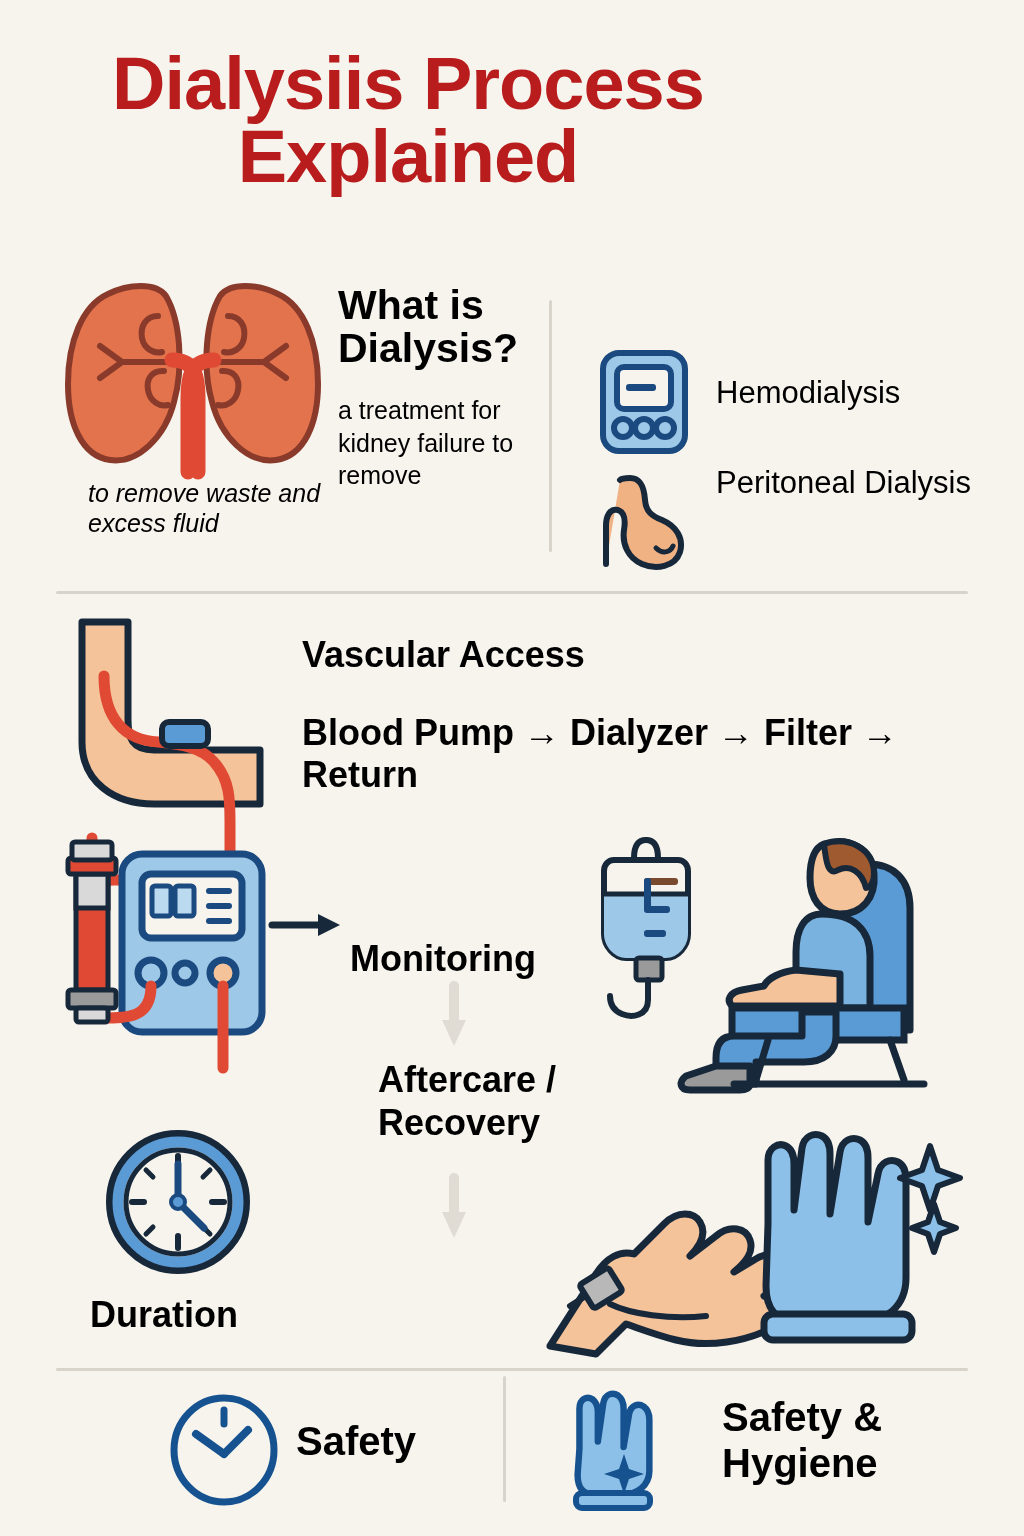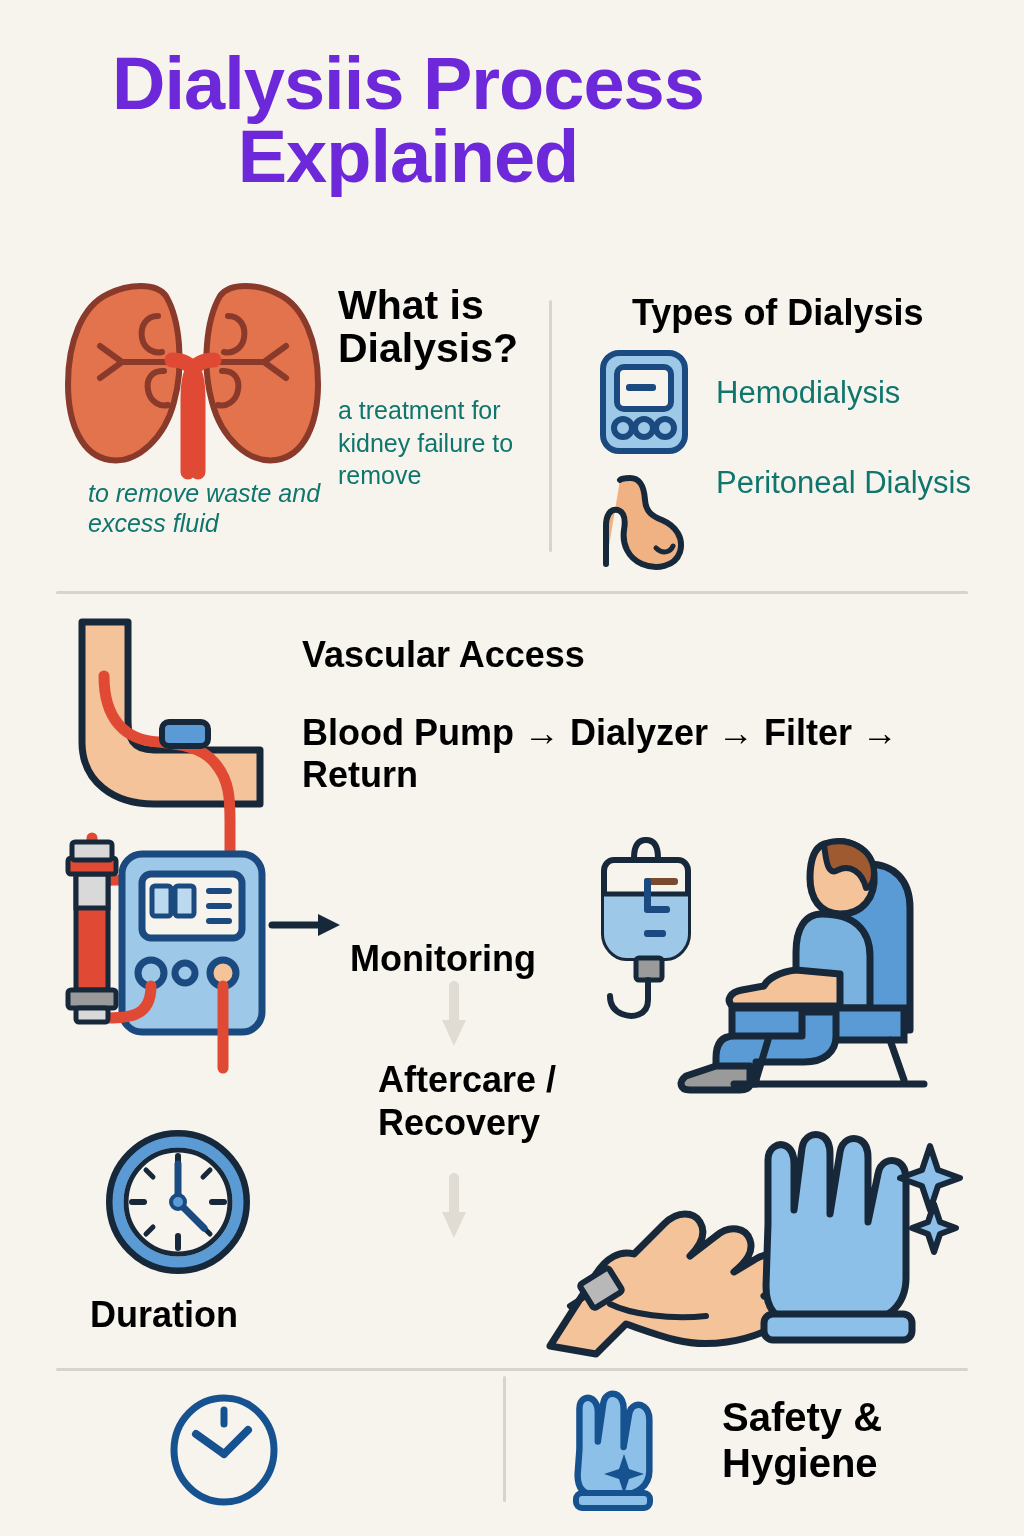--- a/index.html
+++ b/index.html
@@ -9,39 +9,39 @@
     font-family:"Liberation Sans", sans-serif;
     overflow:hidden;
     position:relative;
   }
   .page{position:absolute;inset:0;}
 
   
   .title{
     position:absolute;left:0;top:48px;width:816px;
     text-align:center;
-    color:#6d28d9;
+    color:#b91c1c;
     font-weight:bold;
     font-size:74px;
     line-height:0.98;
     letter-spacing:-1px;
   }
   .title .l2{display:block;}
 
   
   .hdiv{position:absolute;background:#D8D4CC;height:3px;border-radius:2px;}
   .vdiv{position:absolute;background:#D8D4CC;width:3px;border-radius:2px;}
 
   
   .h-blue{
     color:#000000;font-weight:bold;position:absolute;
     line-height:1.06;
   }
   .body-dark{
-    color:#0f766e;position:absolute;line-height:1.2;
+    color:#000000;position:absolute;line-height:1.2;
   }
 
   
   #sec-top{position:absolute;left:0;top:262px;width:1024px;height:320px;}
   #sec-mid{position:absolute;left:0;top:600px;width:1024px;height:760px;}
   #sec-foot{position:absolute;left:0;top:1372px;width:1024px;height:164px;}
 
   .ico{position:absolute;}
   svg{display:block;overflow:visible;}
 </style>
@@ -75,21 +75,20 @@
       </svg>
     </div>
 
     <div class="body-dark" style="left:88px;top:216px;width:250px;font-size:25px;font-style:italic;">to remove waste and excess fluid</div>
 
     <div class="h-blue" style="left:338px;top:22px;width:195px;font-size:41px;">What is Dialysis?</div>
     <div class="body-dark" style="left:338px;top:132px;width:195px;font-size:25px;line-height:1.3;">a treatment for kidney failure to remove</div>
 
     <div class="vdiv" style="left:549px;top:38px;height:252px;"></div>
 
-    <div class="h-blue" style="left:632px;top:32px;width:340px;font-size:36px;">Types of Dialysis</div>
 
     <div class="ico" style="left:598px;top:86px;">
       <svg width="92" height="108" viewBox="0 0 92 108">
         <rect x="5" y="5" width="82" height="98" rx="16" fill="#9EC8E8" stroke="#1A4A7F" stroke-width="6"></rect>
         <rect x="19" y="19" width="54" height="42" rx="7" fill="#F7F4EE" stroke="#1A4A7F" stroke-width="6"></rect>
         <rect x="28" y="36" width="30" height="7" rx="3" fill="#1A4A7F"></rect>
         <circle cx="25" cy="80" r="9" fill="none" stroke="#1A4A7F" stroke-width="6"></circle>
         <circle cx="46" cy="80" r="9" fill="none" stroke="#1A4A7F" stroke-width="6"></circle>
         <circle cx="67" cy="80" r="9" fill="none" stroke="#1A4A7F" stroke-width="6"></circle>
       </svg>
@@ -268,20 +267,21 @@
     <div class="vdiv" style="left:503px;top:4px;height:126px;"></div>
 
     <div class="ico" style="left:168px;top:22px;">
       <svg width="112" height="112" viewBox="0 0 112 112">
         <ellipse cx="56" cy="56" rx="50" ry="52" fill="none" stroke="#16528F" stroke-width="7"></ellipse>
         <line x1="56" y1="16" x2="56" y2="30" stroke="#16528F" stroke-width="7" stroke-linecap="round"></line>
         <line x1="56" y1="60" x2="28" y2="40" stroke="#16528F" stroke-width="8" stroke-linecap="round"></line>
         <line x1="56" y1="60" x2="80" y2="36" stroke="#16528F" stroke-width="8" stroke-linecap="round"></line>
       </svg>
     </div>
+    <div class="h-blue" style="left:296px;top:48px;width:220px;font-size:40px;">Safety</div>
 
     <div class="ico" style="left:562px;top:18px;">
       <svg width="112" height="122" viewBox="0 0 112 122">
         <path d="M32 64 L32 20 C32 10,40 6,46 10 C50 13,52 18,52 24 L52 56
                  L58 14 C60 4,68 2,74 6 C78 9,80 14,80 20 L80 62
                  L86 26 C88 16,96 14,102 18 C106 21,108 26,108 32 L108 88
                  C108 104,94 114,78 114 L50 114 C34 114,30 104,30 92 Z" transform="translate(-12,0) scale(0.92)" fill="#8CC0E8" stroke="#16528F" stroke-width="7" stroke-linejoin="round"></path>
         <rect x="14" y="103" width="74" height="15" rx="6" fill="#8CC0E8" stroke="#16528F" stroke-width="6"></rect>
         <path d="M62 64 L67 79 L82 84 L67 89 L62 104 L57 89 L42 84 L57 79 Z" fill="#16528F"></path>
       </svg>

